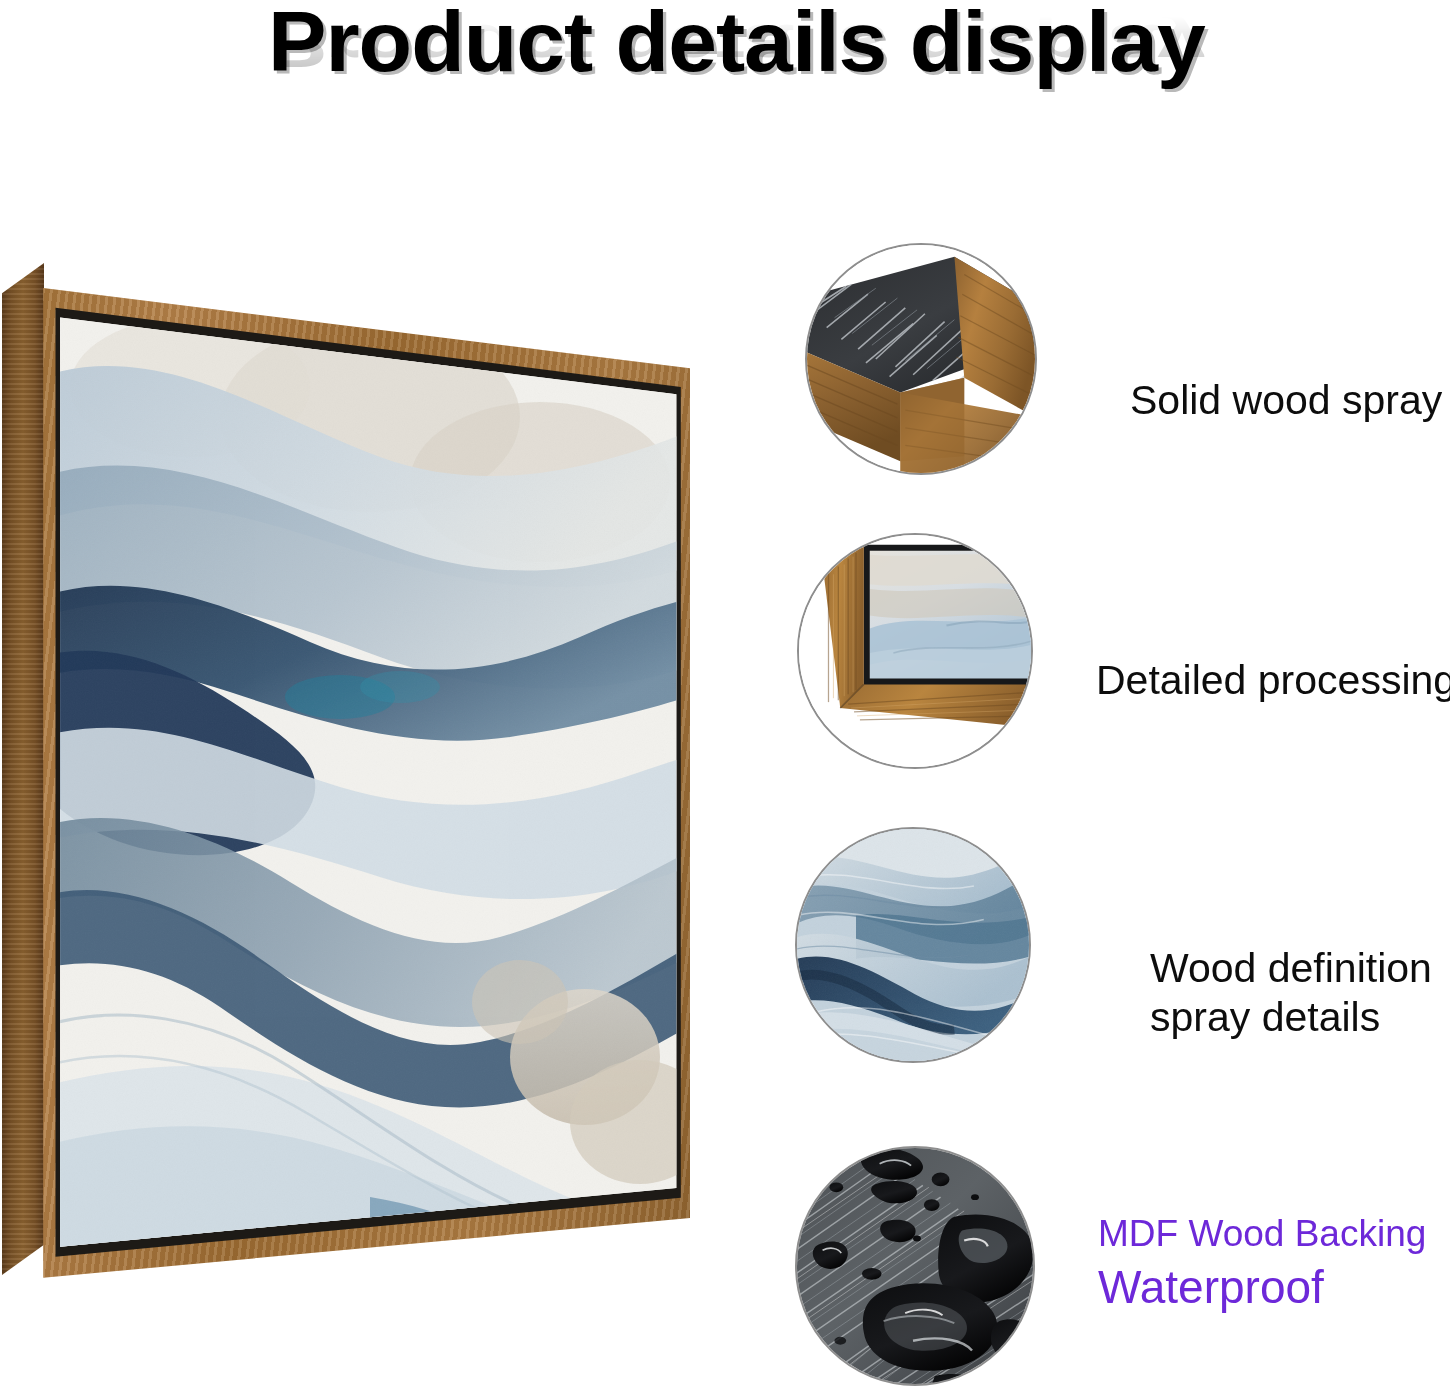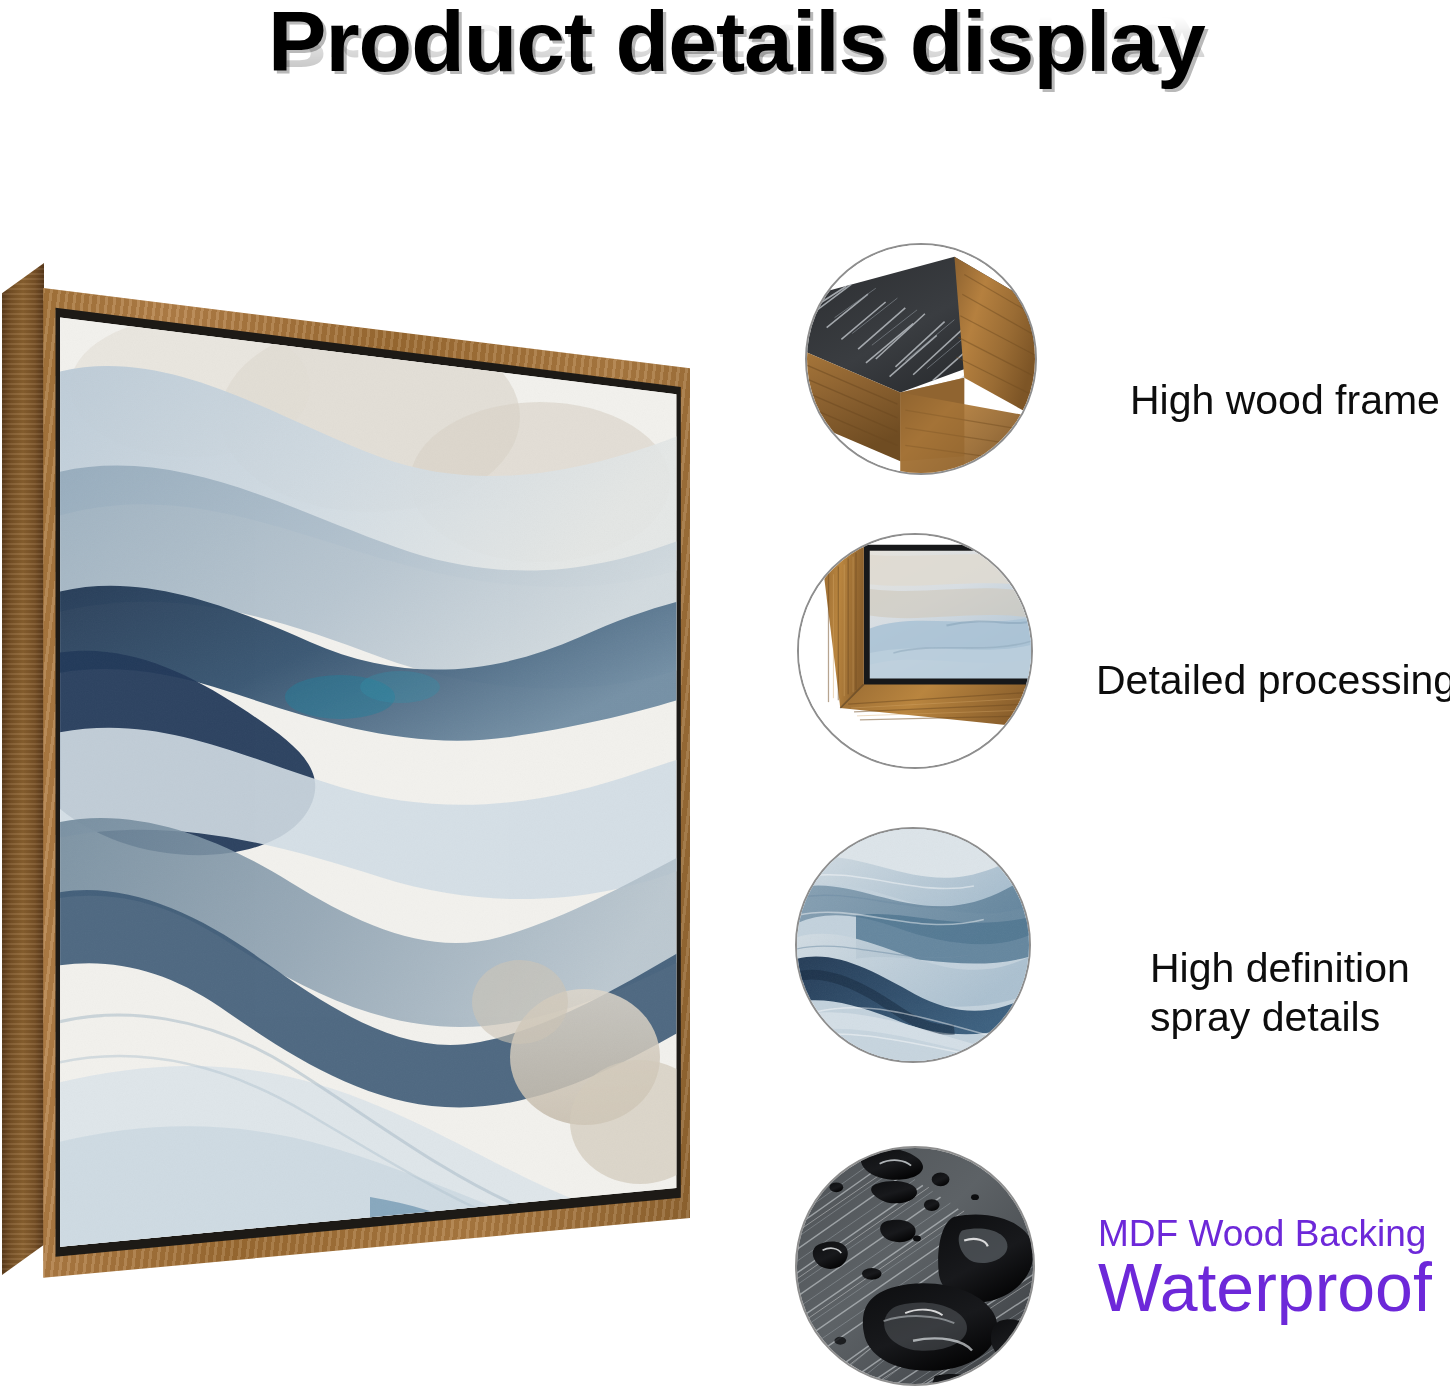--- a/index.html
+++ b/index.html
@@ -57,21 +57,21 @@
   .feature{position:absolute;}
   .circle{position:absolute;border-radius:50%;overflow:hidden;
      border:2px solid #8e8e8e;box-sizing:border-box;background:#fff;}
   .circle svg{display:block;width:100%;height:100%;}
   .feat-label{position:absolute;color:#0d0d0d;font-size:41px;line-height:49px;
      font-family:"Liberation Sans",sans-serif;white-space:nowrap;}
   .feat-label.two-line{white-space:normal;text-align:center;}
 
   #label-4{color:#6d28d9;}
   #label-4 .small{font-size:37px;display:block;line-height:44px;}
-  #label-4 .big{font-size:68px;display:block;line-height:62px;}
+  #label-4 .big{font-size:46px;display:block;line-height:62px;}
 </style>
 </head>
 <body>
 
 <div id="title-block">
   <div id="title-text">Product details display</div>
   <div id="title-reflection" aria-hidden="true">Product details display</div>
 </div>
 
 <div id="artwork-wrap">
@@ -230,21 +230,21 @@
 
       <path d="M95,150 L232,175 L232,232 L95,232 Z" fill="url(#woodA)" opacity=".95"></path>
       <g stroke="#704c21" stroke-width="1.3" opacity=".45">
         <path d="M100,168 L232,190"></path>
           <path d="M100,186 L232,206"></path>
           <path d="M100,204 L232,222"></path>
       </g>
       <path d="M95,150 L160,135 L160,232 L95,232 Z" fill="#96682f" opacity=".5"></path>
     </svg>
   </div>
-  <div class="feat-label" style="left:1130px;top:376px;">High wood frame</div>
+  <div class="feat-label" style="left:1130px;top:376px;">Solid wood spray</div>
 </div>
 
 <div class="feature">
   <div class="circle" style="left:797px;top:533px;width:236px;height:236px;">
     <svg viewBox="0 0 236 236" preserveAspectRatio="xMidYMid slice">
       <defs>
         <linearGradient id="wd2" x1="0" y1="0" x2="1" y2="0.2">
           <stop offset="0%" stop-color="#9a6c33"></stop>
             <stop offset="45%" stop-color="#b9853f"></stop>
           <stop offset="100%" stop-color="#8a5f2c"></stop>
@@ -344,21 +344,21 @@
         <path d="M0,212 C60,200 130,222 200,234"></path>
       </g>
       <g fill="none" stroke="#6d8ba3" stroke-width="1.3" opacity=".5">
         <path d="M0,70 C60,58 120,92 186,74"></path>
         <path d="M0,122 C50,110 110,140 176,128"></path>
       </g>
       <rect width="236" height="236" filter="url(#grain3)" fill="#ffffff" opacity=".4"></rect>
     </svg>
   </div>
   <div class="feat-label two-line" style="left:1150px;top:944px;width:290px;text-align:left;">
-    <span>High definition</span><br>
+    <span>Wood definition</span><br>
     <span>spray details</span>
   </div>
 </div>
 
 <div class="feature">
   <div class="circle" style="left:795px;top:1146px;width:240px;height:240px;">
     <svg viewBox="0 0 240 240" preserveAspectRatio="xMidYMid slice">
       <defs>
         <linearGradient id="bg4" x1="0" y1="0" x2="1" y2="1">
           <stop offset="0%" stop-color="#4e5256"></stop>

